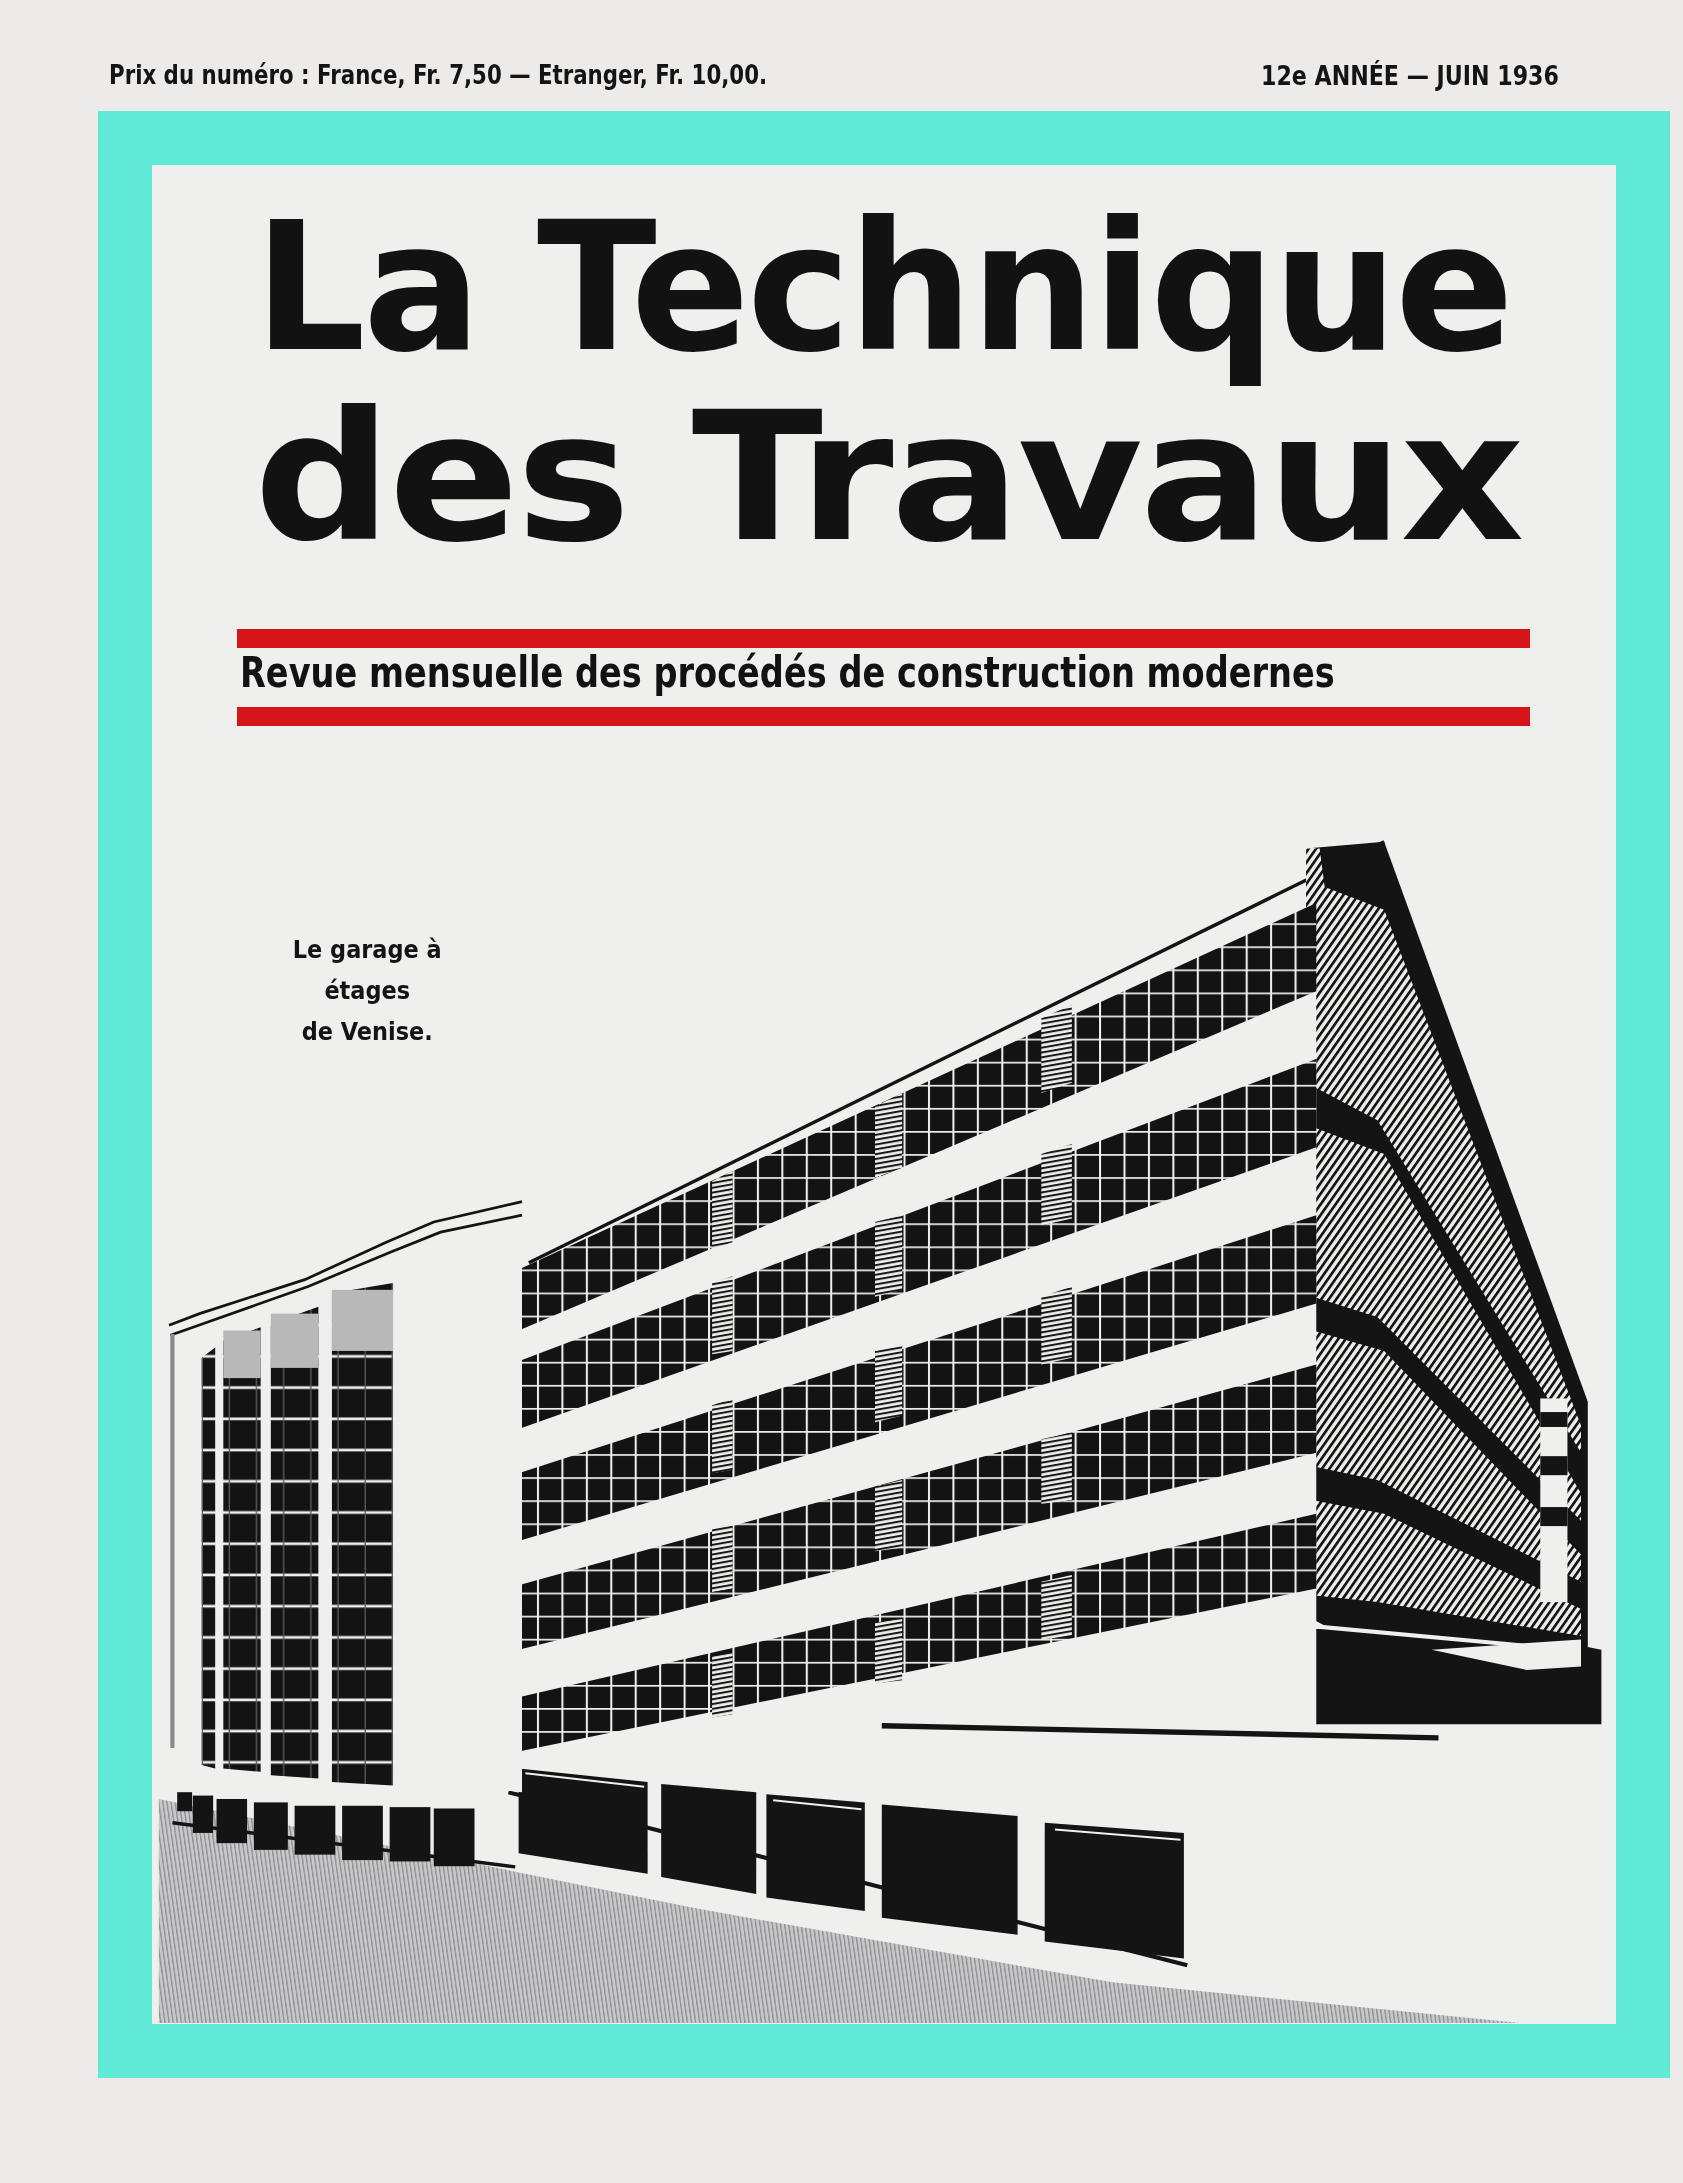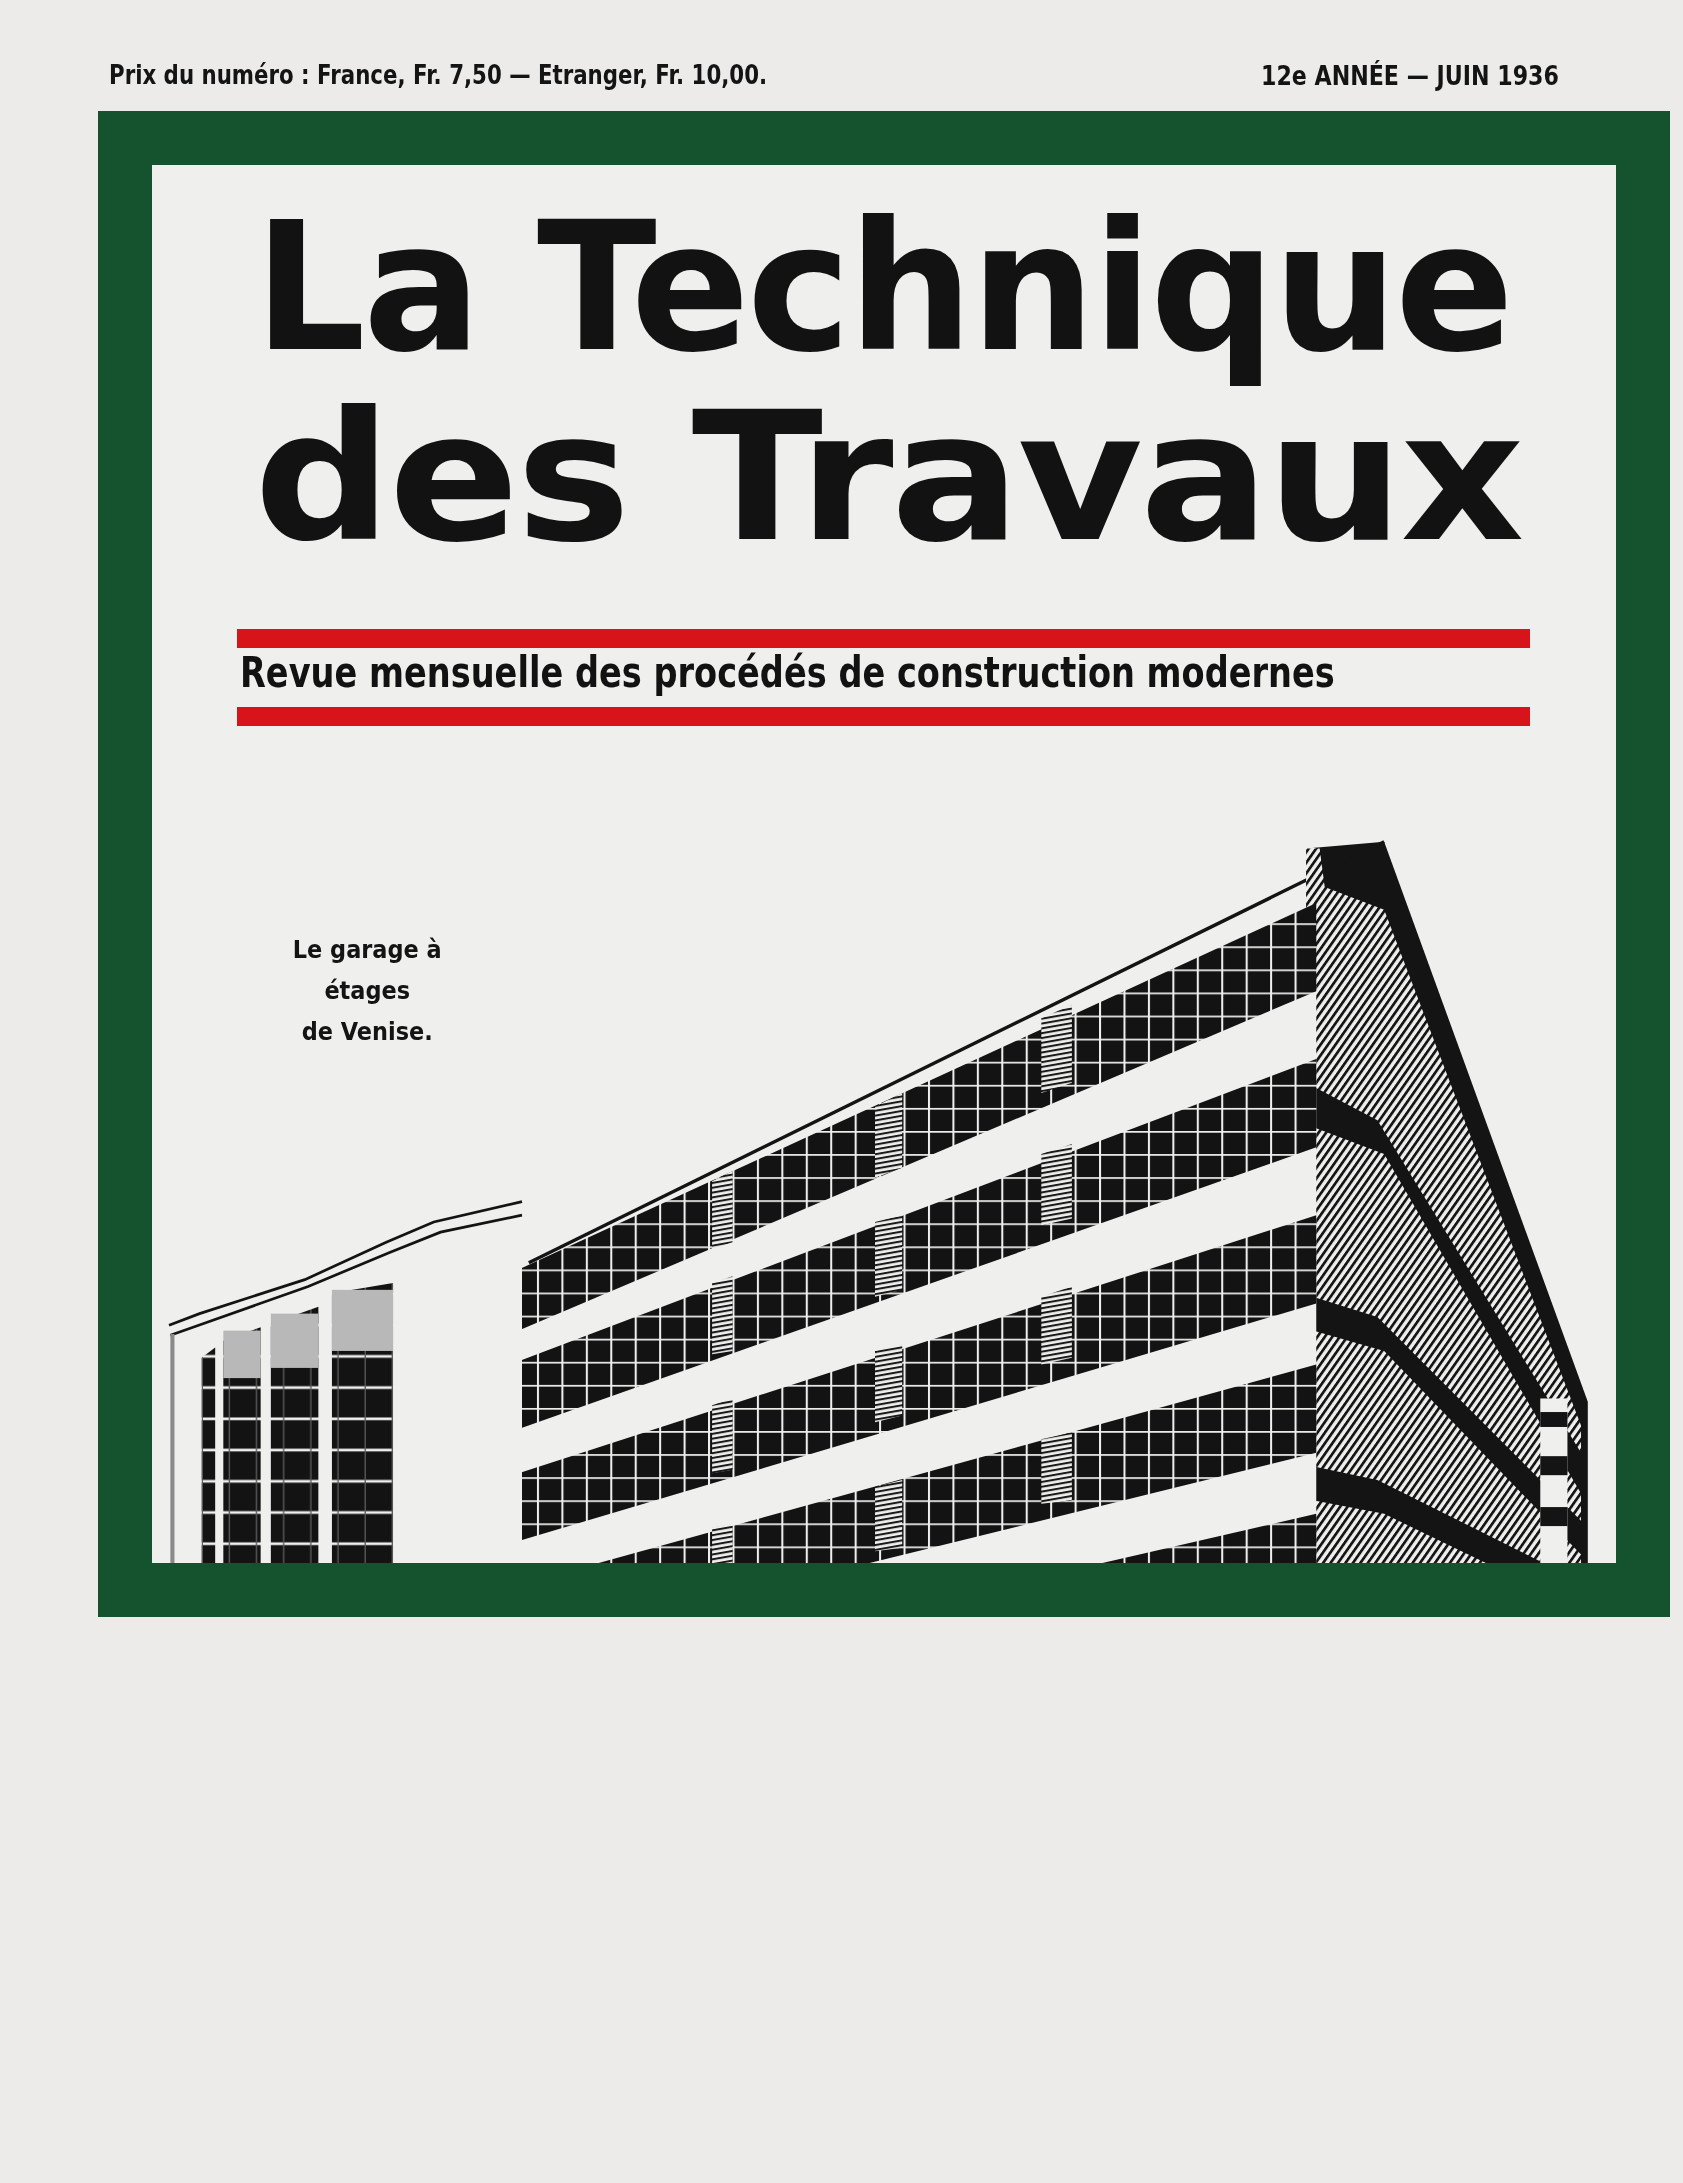--- a/index.html
+++ b/index.html
@@ -11,22 +11,22 @@
   }
   .top-line {
     position: absolute; top: 60px; font-weight: bold;
     font-family: "DejaVu Sans", sans-serif;
     font-size: 26px; letter-spacing: 0px; transform: scaleX(0.82); transform-origin: left center;
     white-space: nowrap;
   }
   #price-line { left: 109px; }
   #issue-line { left: 1261px; font-size: 27px; }
   #frame {
-    position: absolute; left: 98px; top: 111px; width: 1572px; height: 1506px;
-    background: #14532d;
+    position: absolute; left: 98px; top: 111px; width: 1572px; height: 1967px;
+    background: #5eead4;
   }
   #panel {
     position: absolute; left: 54px; top: 54px; right: 54px; bottom: 54px;
     background: #efefee;
     overflow: hidden;
   }
   .title-line {
     position: absolute; left: 0; width: 100%;
     font-family: "DejaVu Sans", sans-serif; font-weight: bold;
     font-size: 178px; line-height: 1; letter-spacing: -2.7px;

